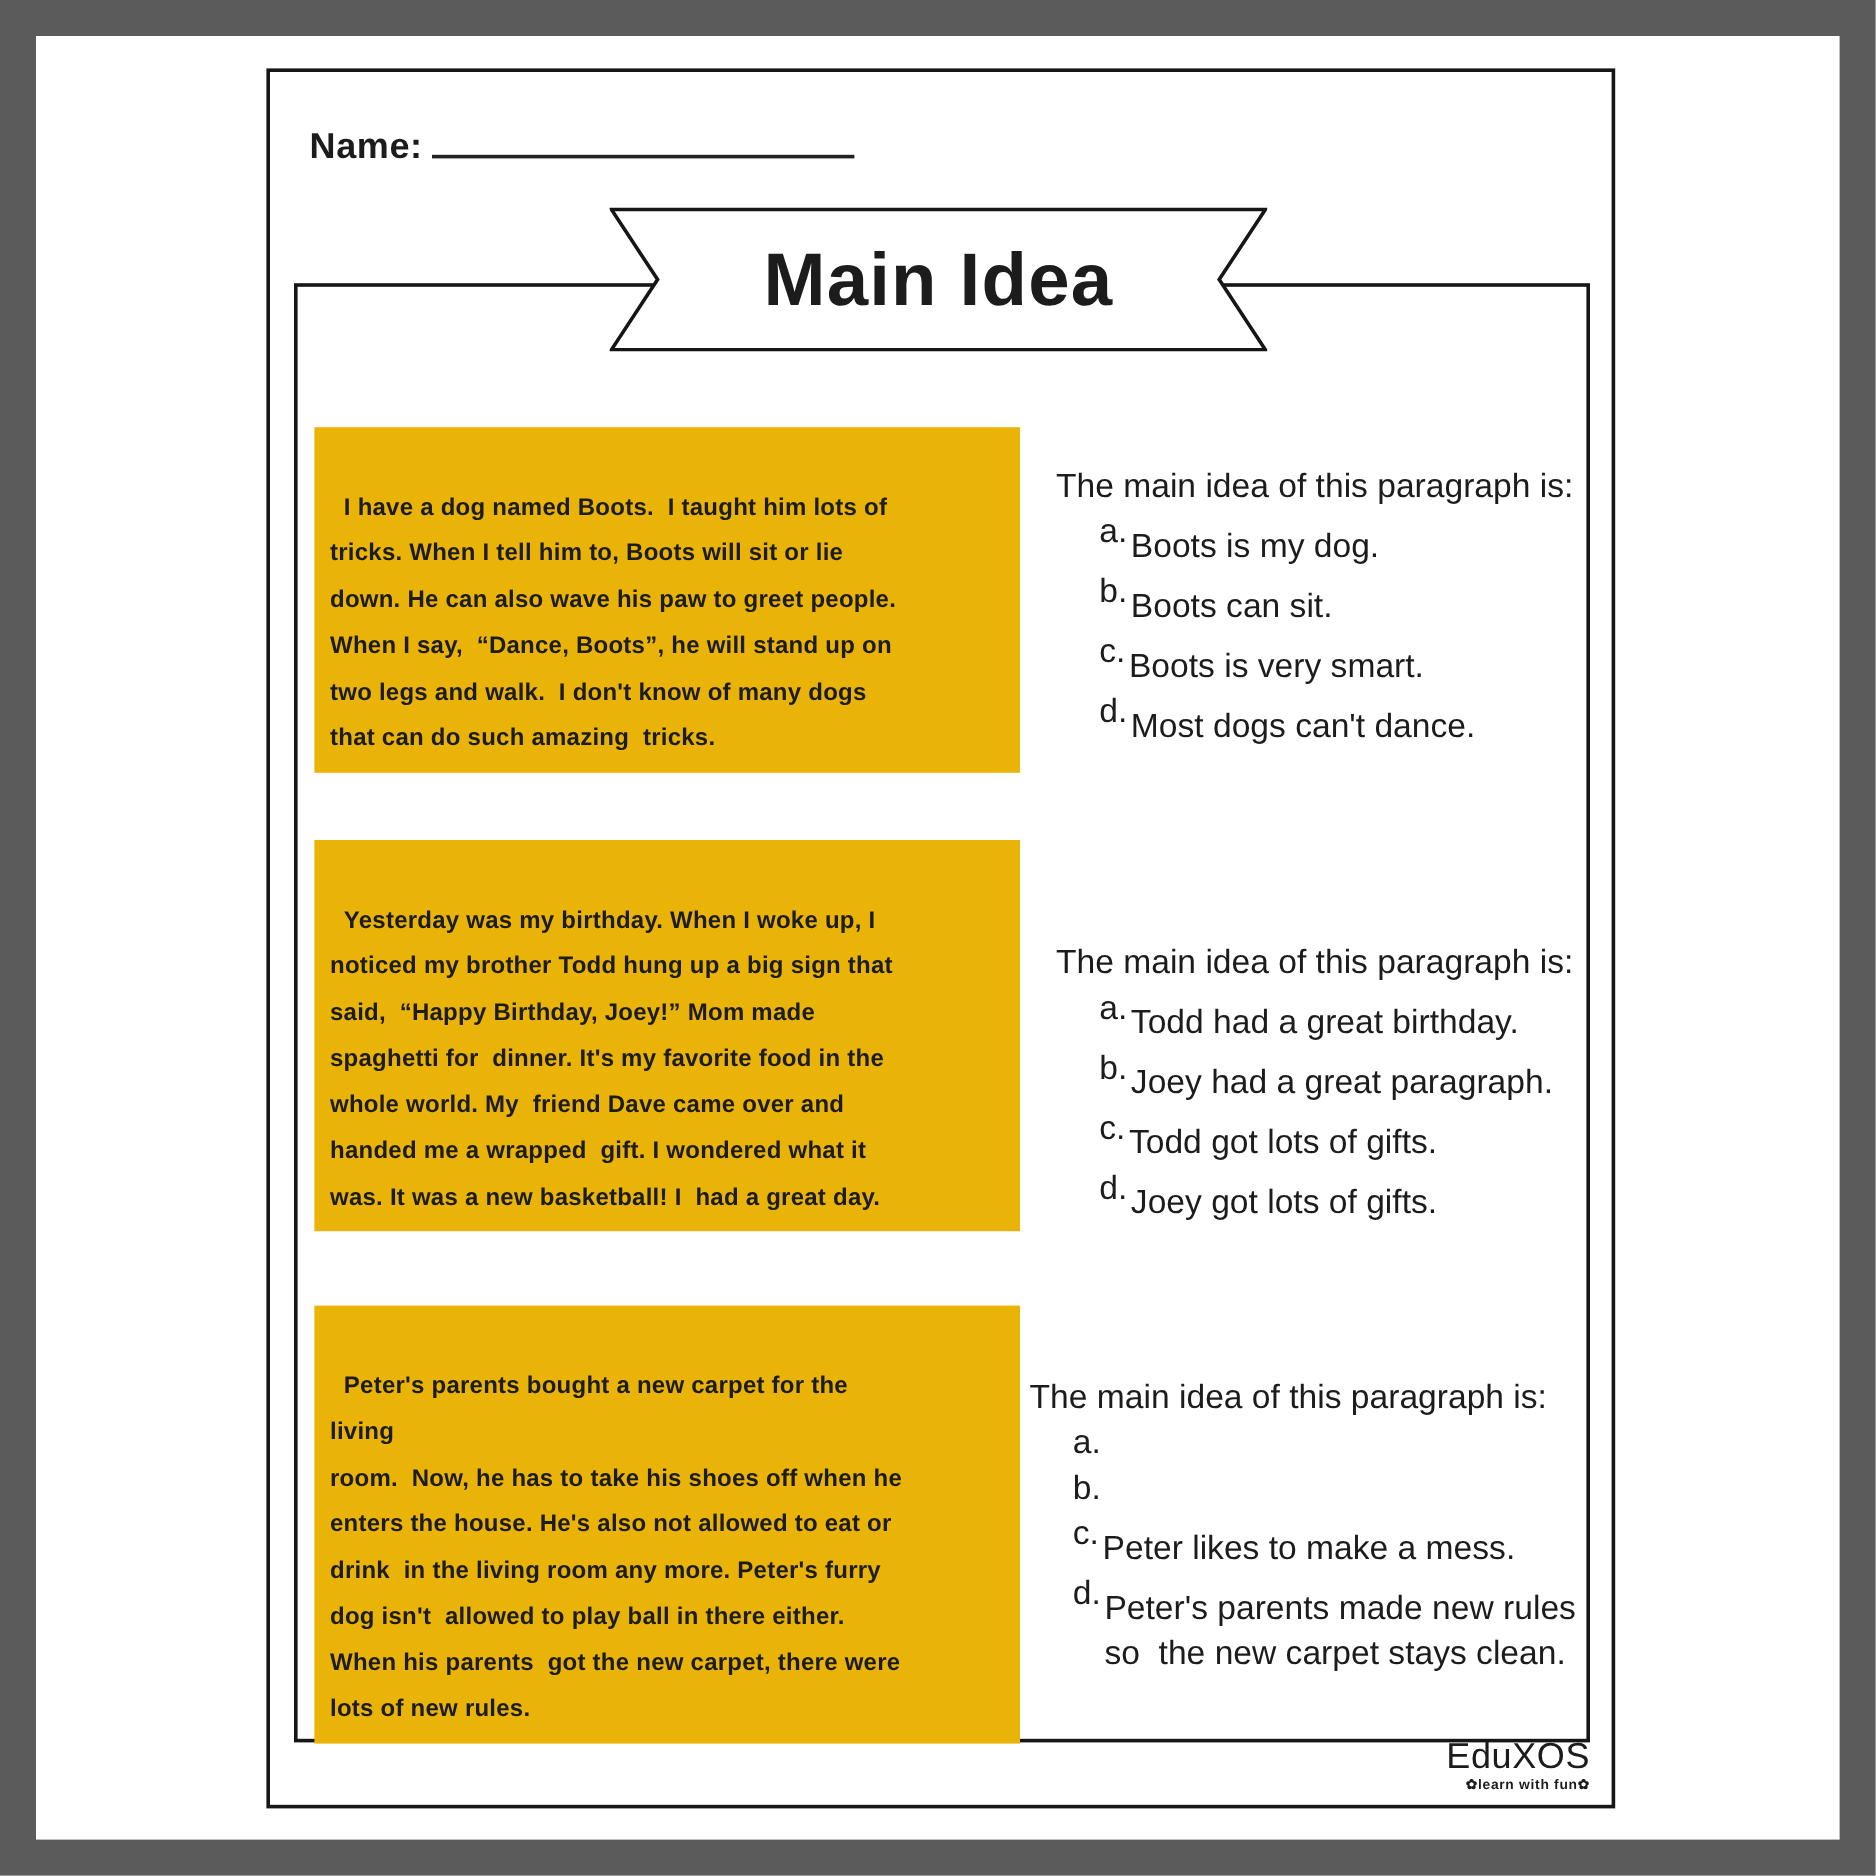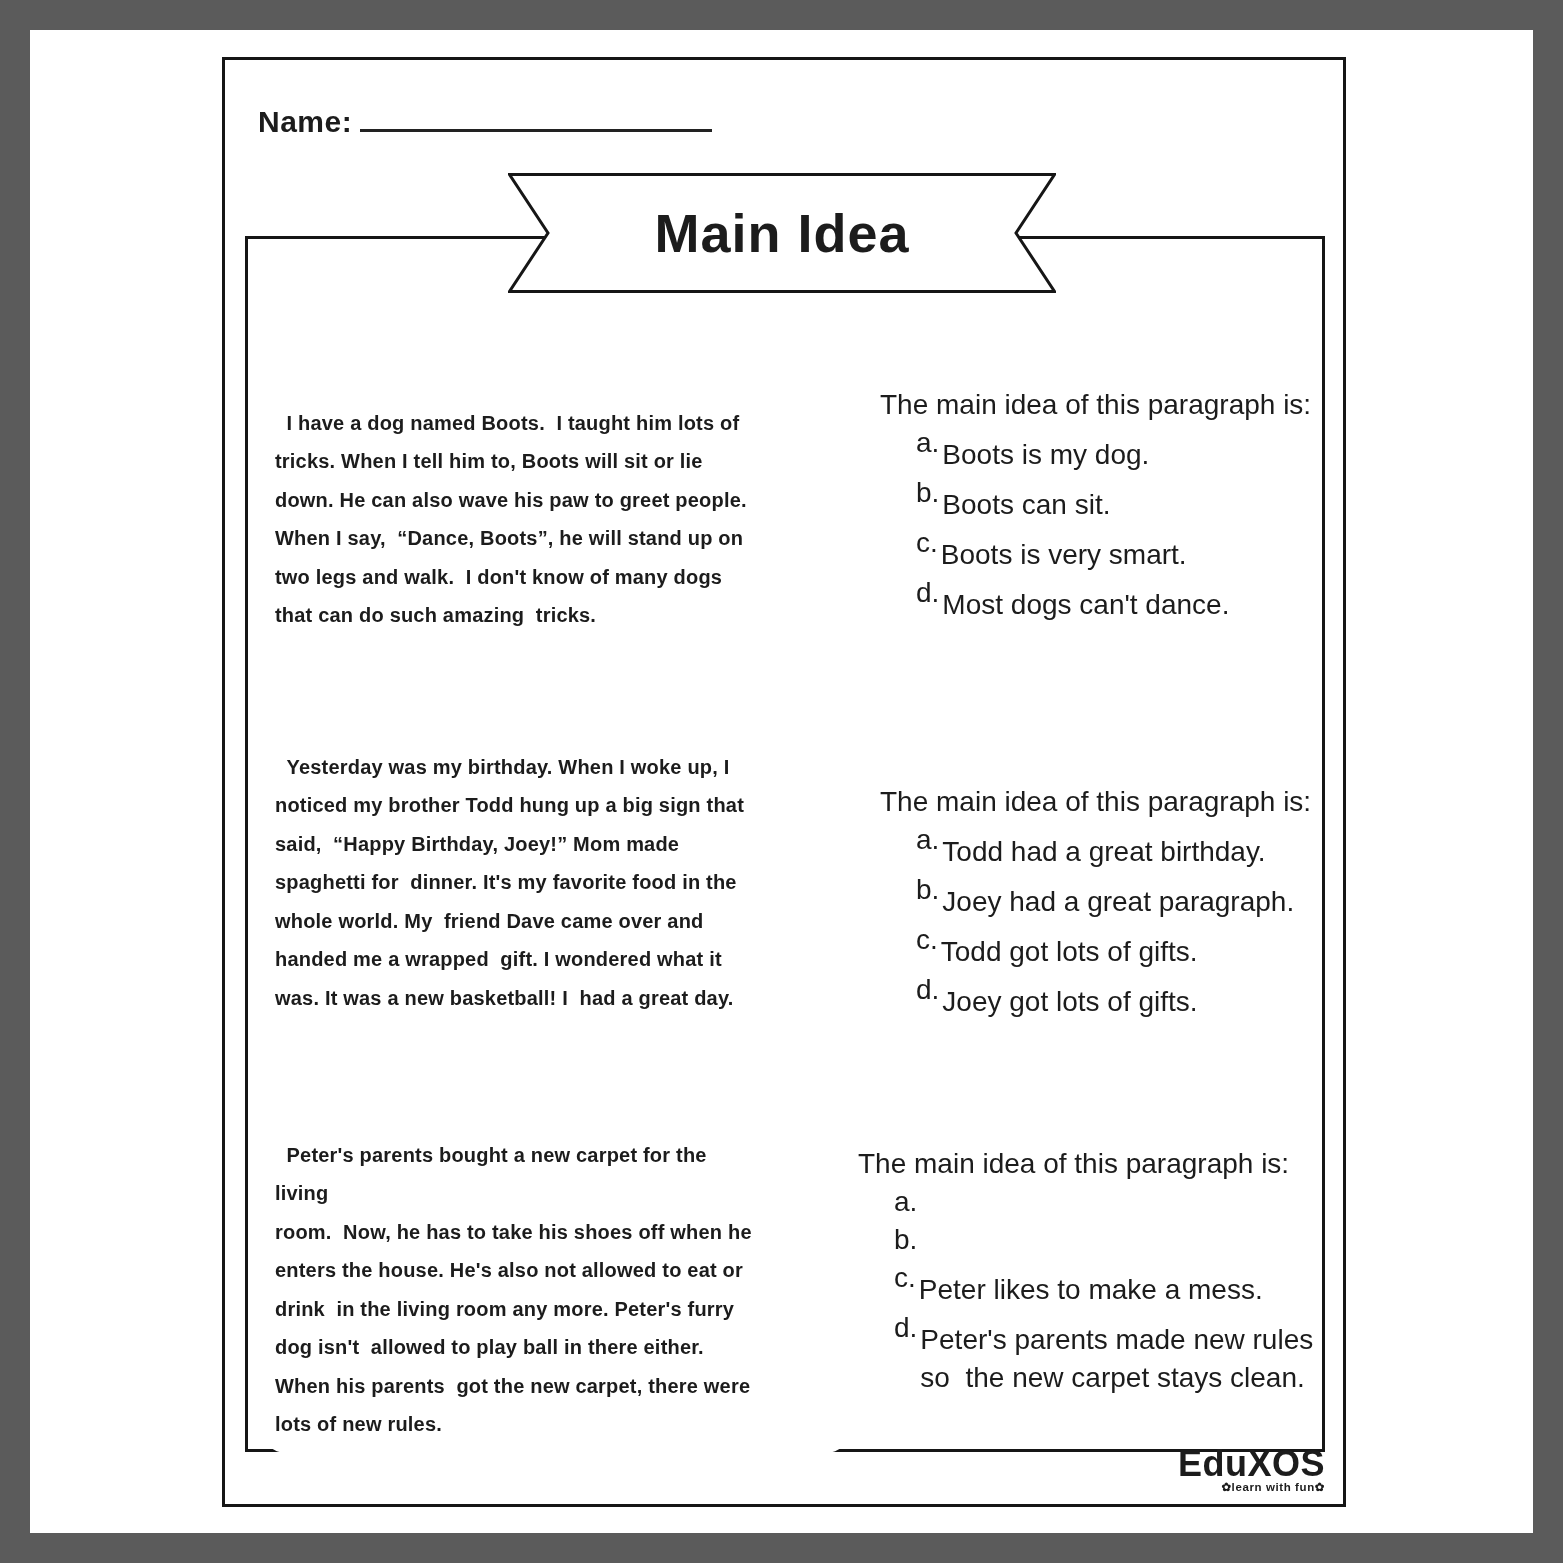--- a/index.html
+++ b/index.html
@@ -50,57 +50,56 @@
     left: 508px; top: 173px;
     width: 548px; height: 120px;
   }
   .banner svg { position: absolute; left: 0; top: 0; }
   .banner-title {
     position: absolute;
     left: 0; top: 0; right: 0; bottom: 0;
     display: flex;
     align-items: center;
     justify-content: center;
-    font-size: 54px;
+    font-size: 62px;
     font-weight: bold;
     letter-spacing: 1px;
     padding-bottom: 0;
   }
   .passage {
     position: absolute;
     width: 588px;
-    background: #ffffff;
+    background: #eab308;
     padding: 9px 13px;
     font-size: 20px;
     font-weight: bold;
     line-height: 38.5px;
     letter-spacing: 0.2px;
     white-space: pre-wrap;
     box-sizing: border-box;
-    border-radius: 24px;
   }
   .question {
     position: absolute;
     width: 452px;
     font-size: 28px;
     line-height: 38px;
   }
   .question.q3 { width: 470px; }
   .option { display: flex; margin-left: 36px; }
   .opt-letter { flex: 0 0 auto; }
   .opt-text { white-space: pre-wrap; margin-left: 3px; margin-top: 12px; }
   .logo {
     position: absolute;
     left: 1150px; top: 1449px;
     width: 175px;
     text-align: right;
   }
   .logo-name {
-    font-size: 36px;
-    font-weight: 700;
+    font-size: 30px;
+    font-weight: 400;
     letter-spacing: 0.5px;
     line-height: 30px;
   }
   .logo-tagline {
     font-size: 11.5px;
     font-weight: bold;
     letter-spacing: 0.6px;
     margin-top: 1px;
   }
 </style>

